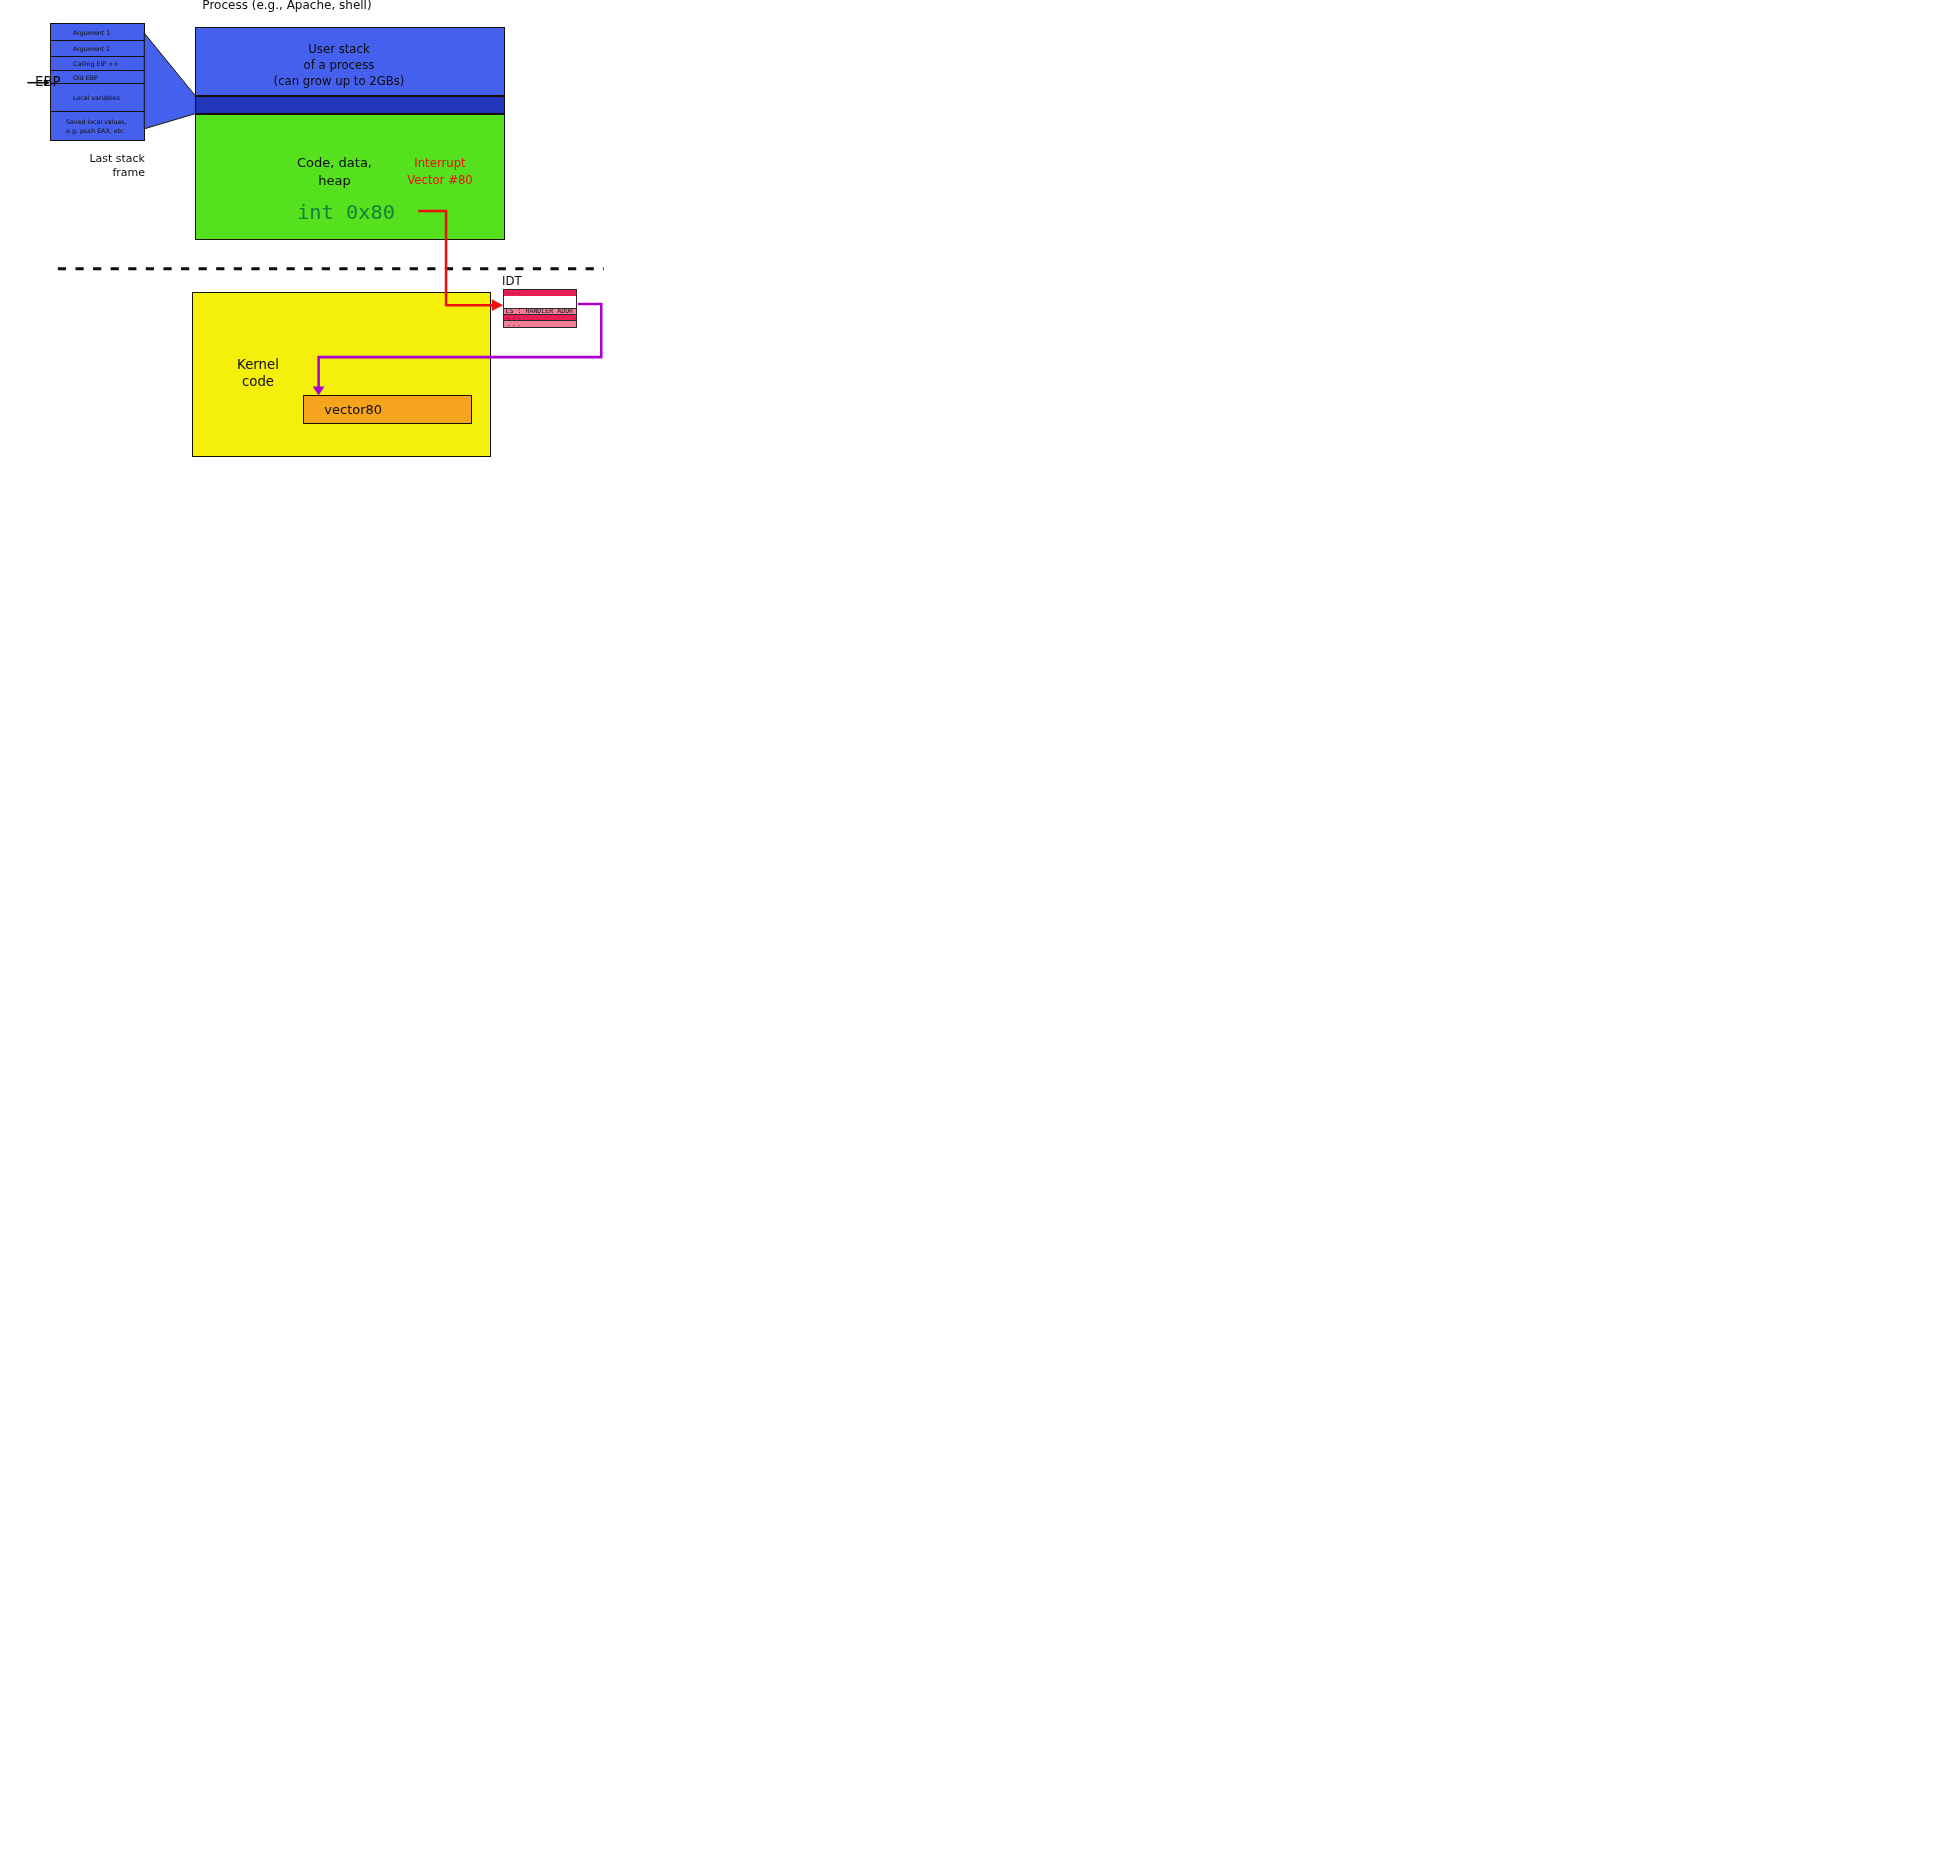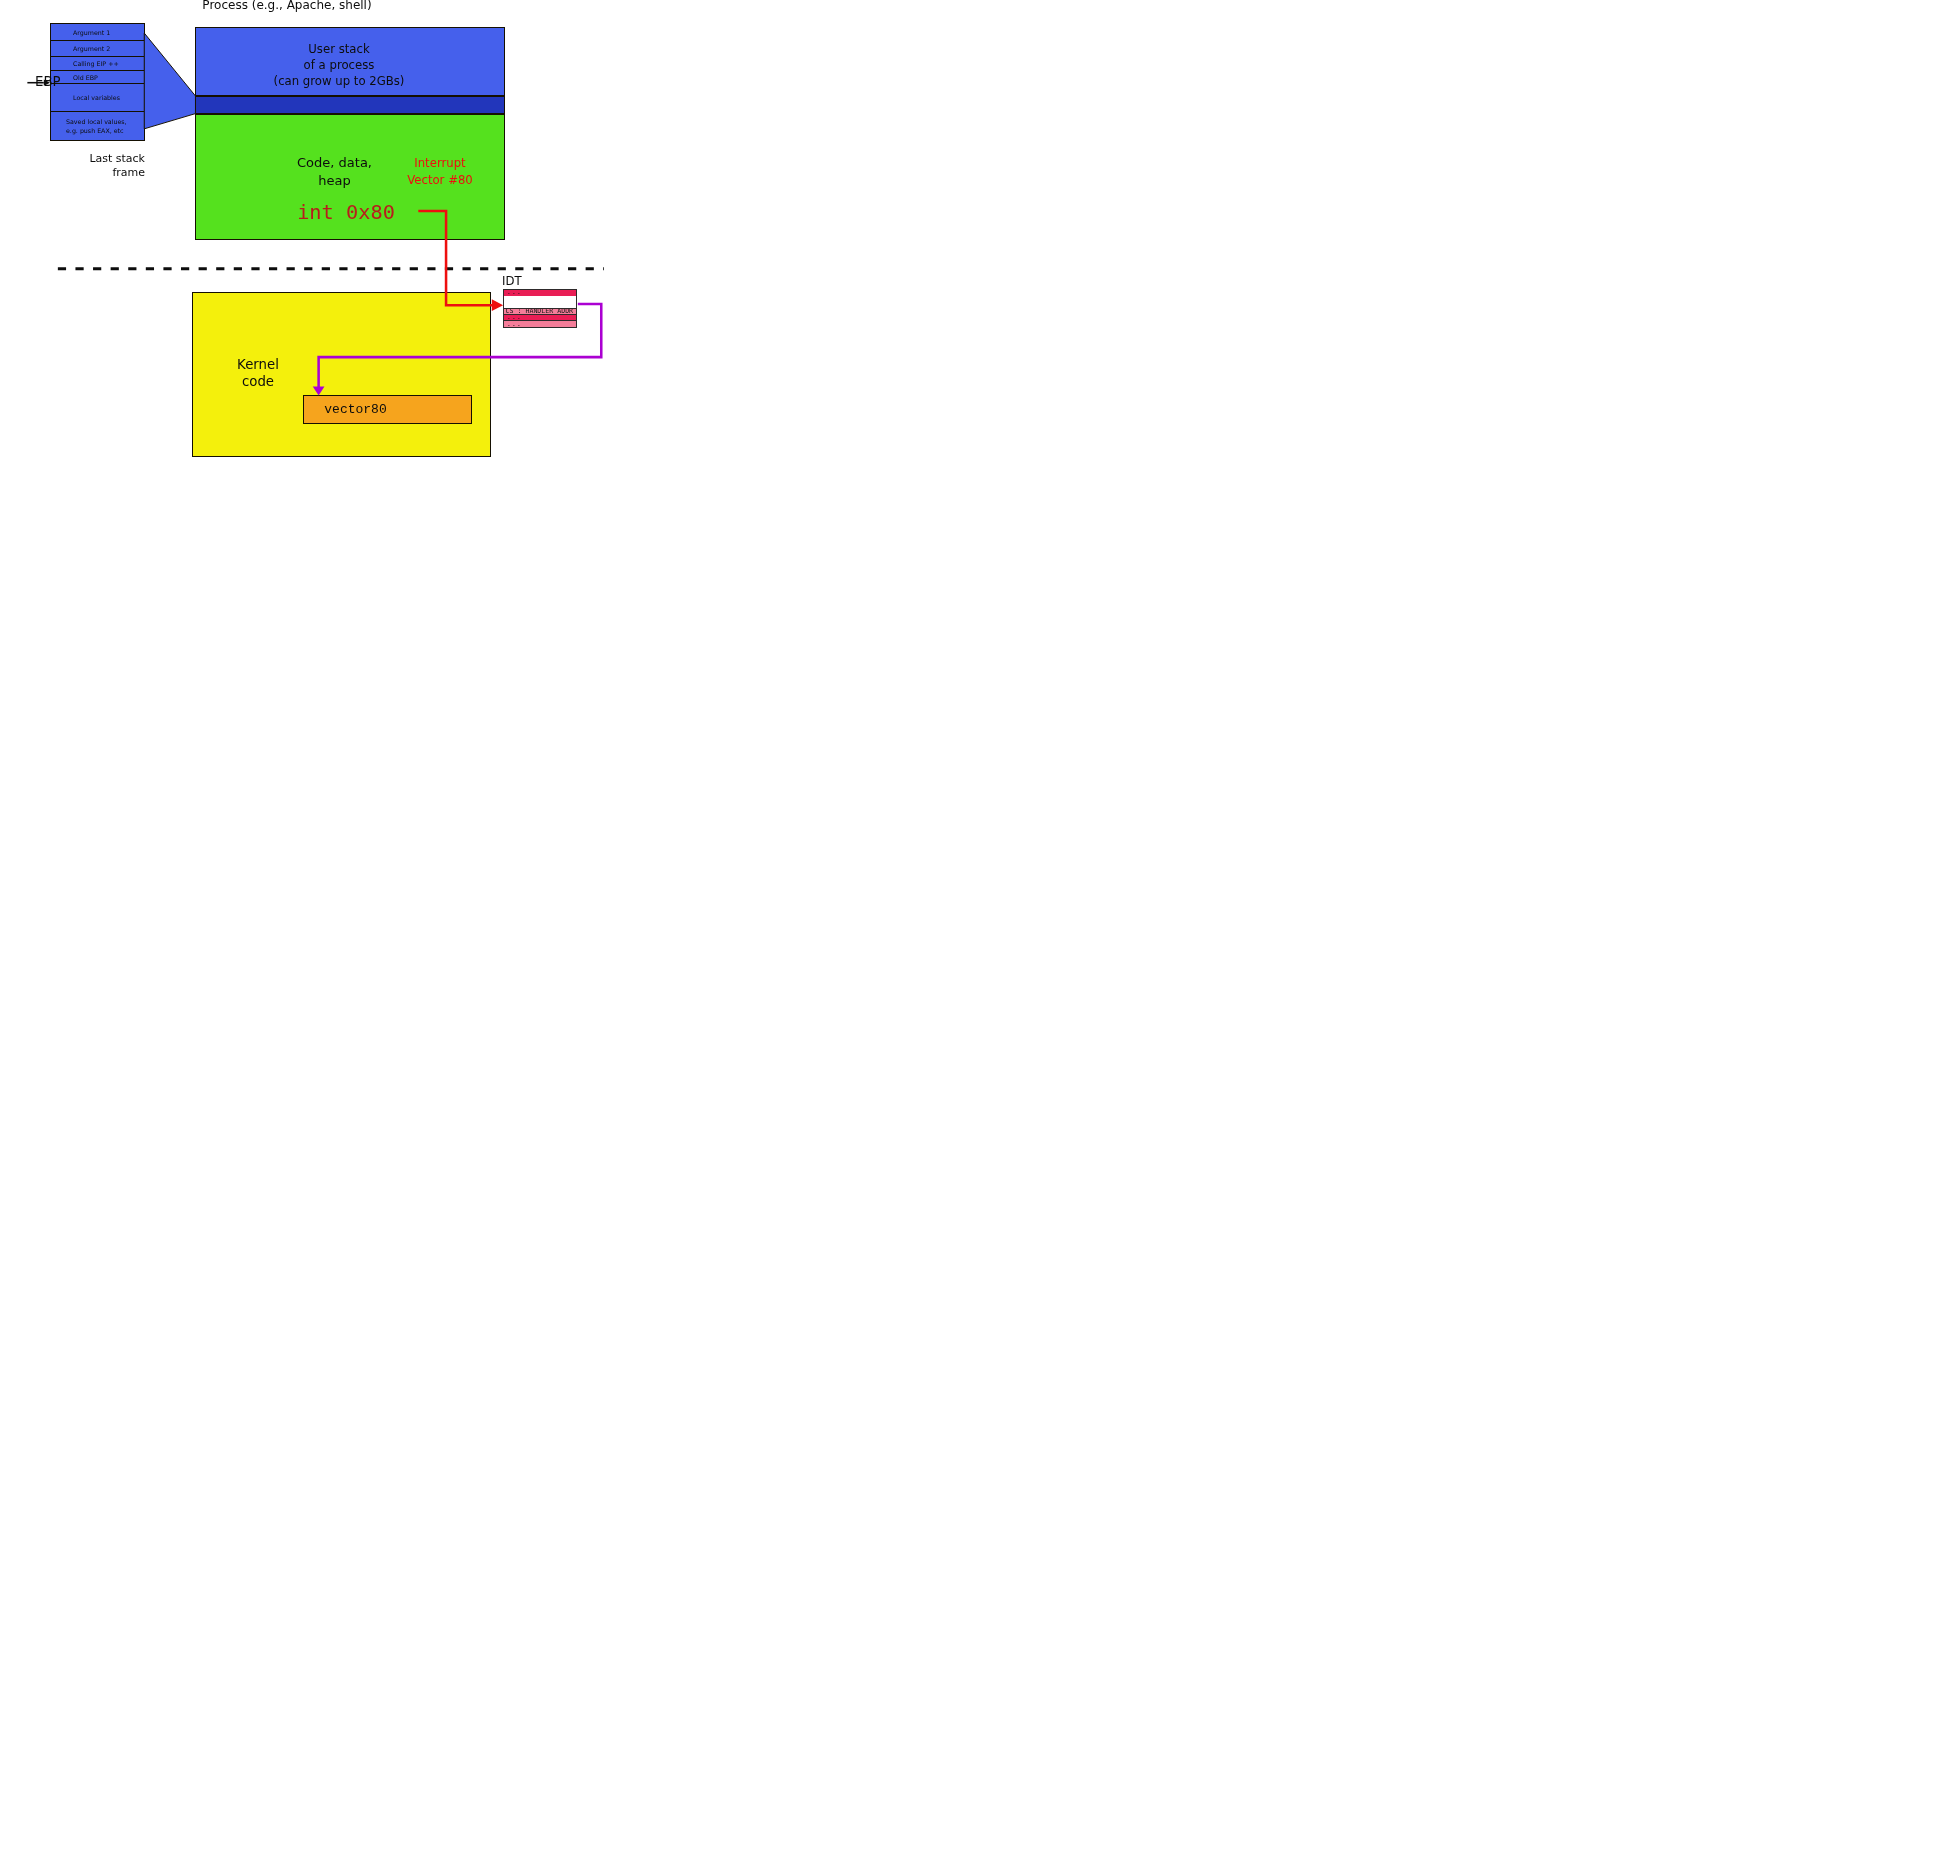--- a/index.html
+++ b/index.html
@@ -48,32 +48,32 @@
   .code-text{
     position:absolute;left:258px;top:154px;width:153px;text-align:center;
     font-size:13px;line-height:18.4px;color:#0d0d0d;
   }
   .interrupt-text{
     position:absolute;left:391px;top:155px;width:98px;text-align:center;
     font-size:11.7px;line-height:17px;color:#ee0f0f;
   }
   .int80{
     position:absolute;left:256px;top:199px;width:180px;text-align:center;
-    font-family:"DejaVu Sans Mono",monospace;font-size:20.3px;line-height:26px;color:#b91c1c;
+    font-family:"DejaVu Sans Mono",monospace;font-size:20.3px;line-height:26px;color:#15803d;
   }
   
   .yellow-box{left:192px;top:292px;width:299px;height:165px;background:#f4f00c;}
   .kernel-text{
     position:absolute;left:211px;top:356px;width:94px;text-align:center;
     font-size:13.3px;line-height:17px;color:#0d0d0d;
   }
   .vector-box{
     position:absolute;left:303px;top:395px;width:169px;height:29px;
     border:1.2px solid #151001;box-sizing:border-box;background:#f6a41d;
-    font-size:13px;color:#0d0d0d;display:flex;align-items:center;padding-left:20.3px;font-family:Liberation Mono, monospace;
+    font-size:13px;color:#0d0d0d;display:flex;align-items:center;padding-left:20.3px;
   }
   
   .idt-label{position:absolute;left:502px;top:274px;font-size:11.7px;color:#0d0d0d;}
   .idt-box{
     position:absolute;left:503px;top:289px;width:74px;height:39px;
     border:0.8px solid #2e2a2b;box-sizing:border-box;
     display:flex;flex-direction:column;
   }
   .idt-row{
     flex:1;box-sizing:border-box;border-top:0.8px solid #2e2a2b;

